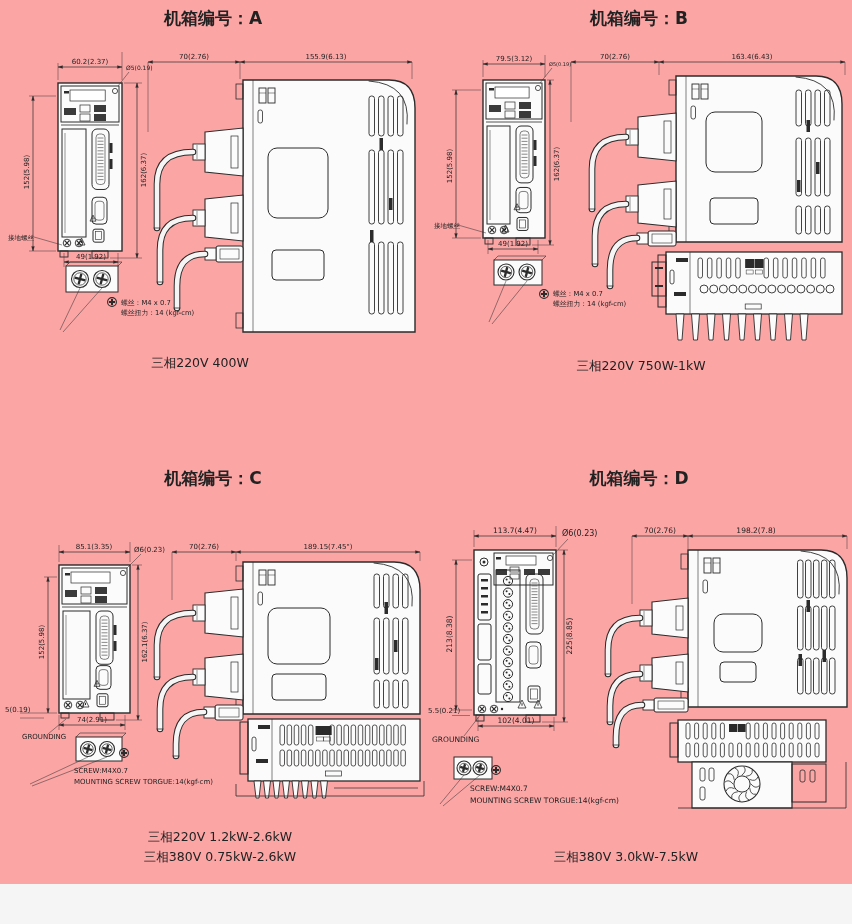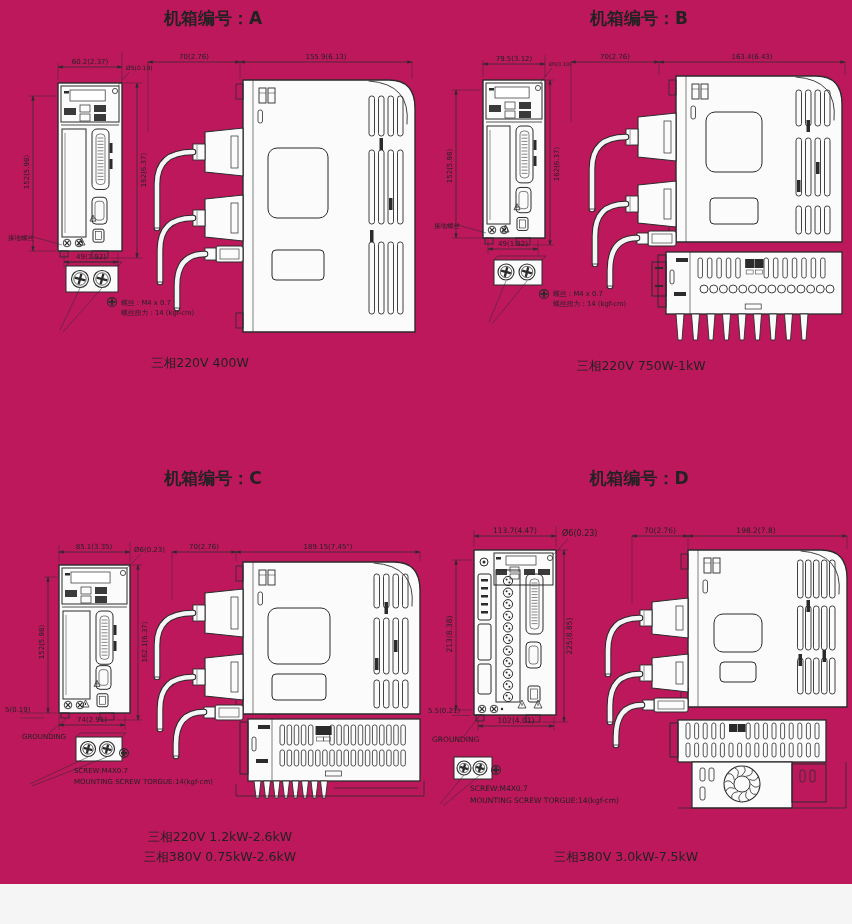--- a/index.html
+++ b/index.html
@@ -1,16 +1,16 @@
 <!DOCTYPE html>
 <html><head>
 <meta charset="utf-8">
 <style>
   html,body{margin:0;padding:0;background:#f5f5f6;}
-  .page{position:relative;width:852px;height:884px;background:#be185d;font-family:"DejaVu Sans","Liberation Sans",sans-serif;overflow:hidden;}
+  .page{position:relative;width:852px;height:884px;background:#fca5a5;font-family:"DejaVu Sans","Liberation Sans",sans-serif;overflow:hidden;}
   .grid{display:grid;grid-template-columns:426px 426px;grid-template-rows:462px 462px;}
   svg{display:block;}
   text{fill:#222;}
 </style>
 </head>
 <body>
 
 <div class="page">
   <div class="grid">
     <svg id="svgA" viewBox="0 0 426 462" width="426" height="462">

